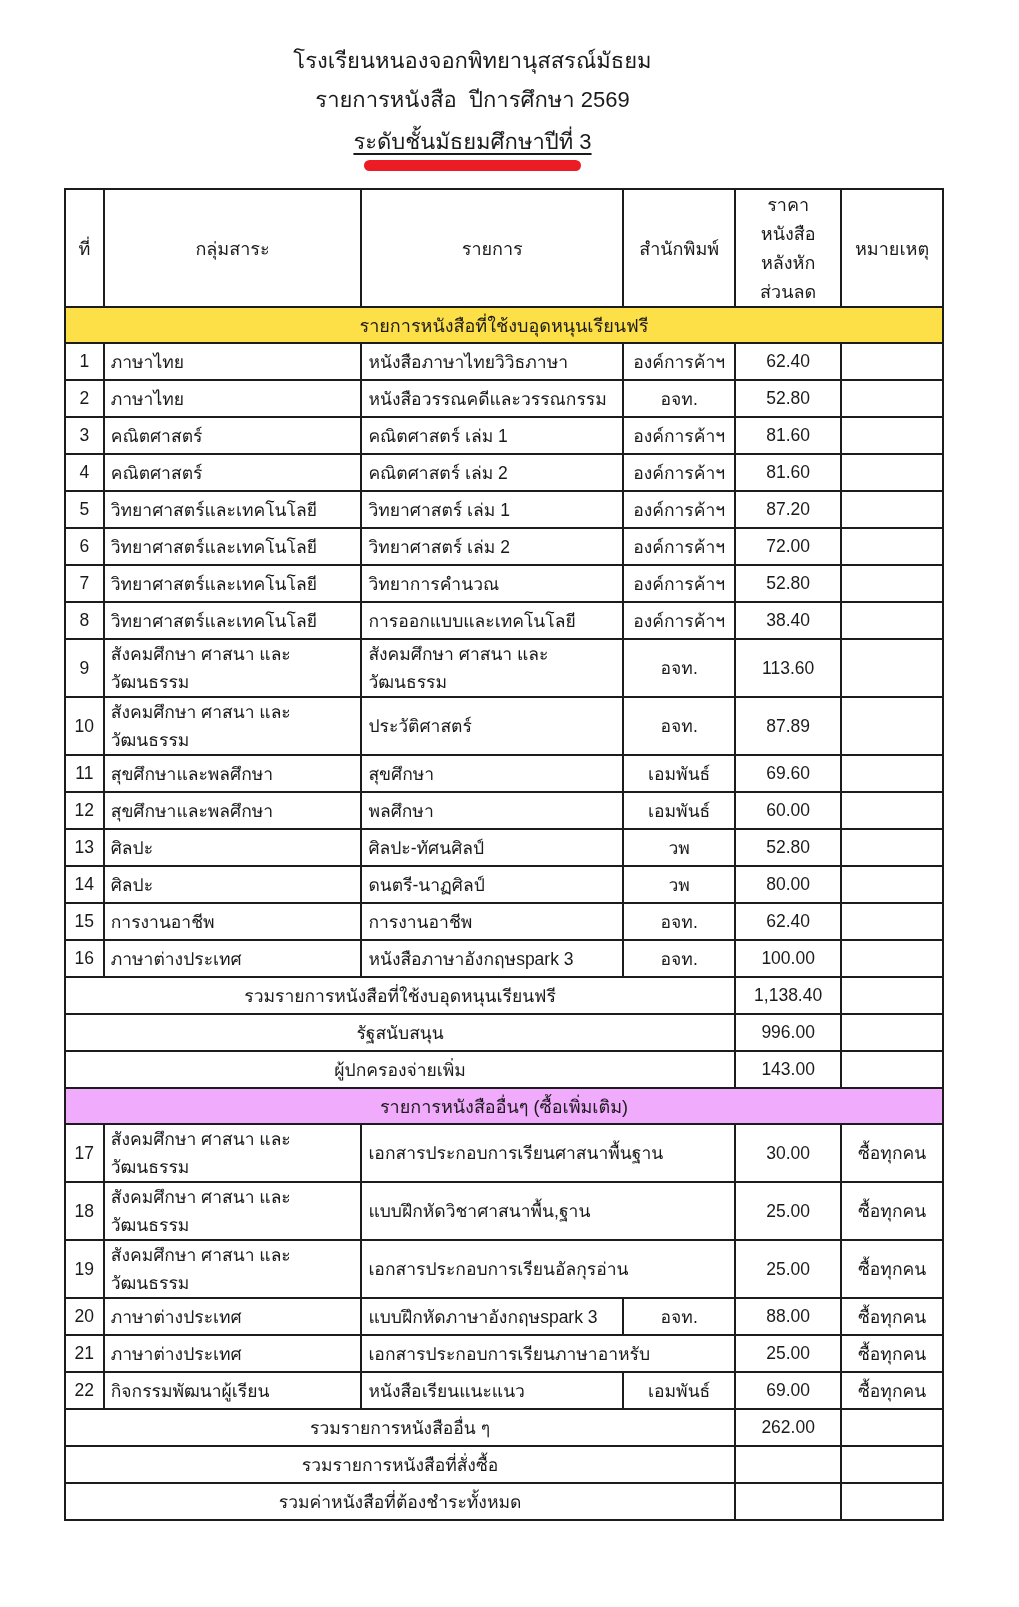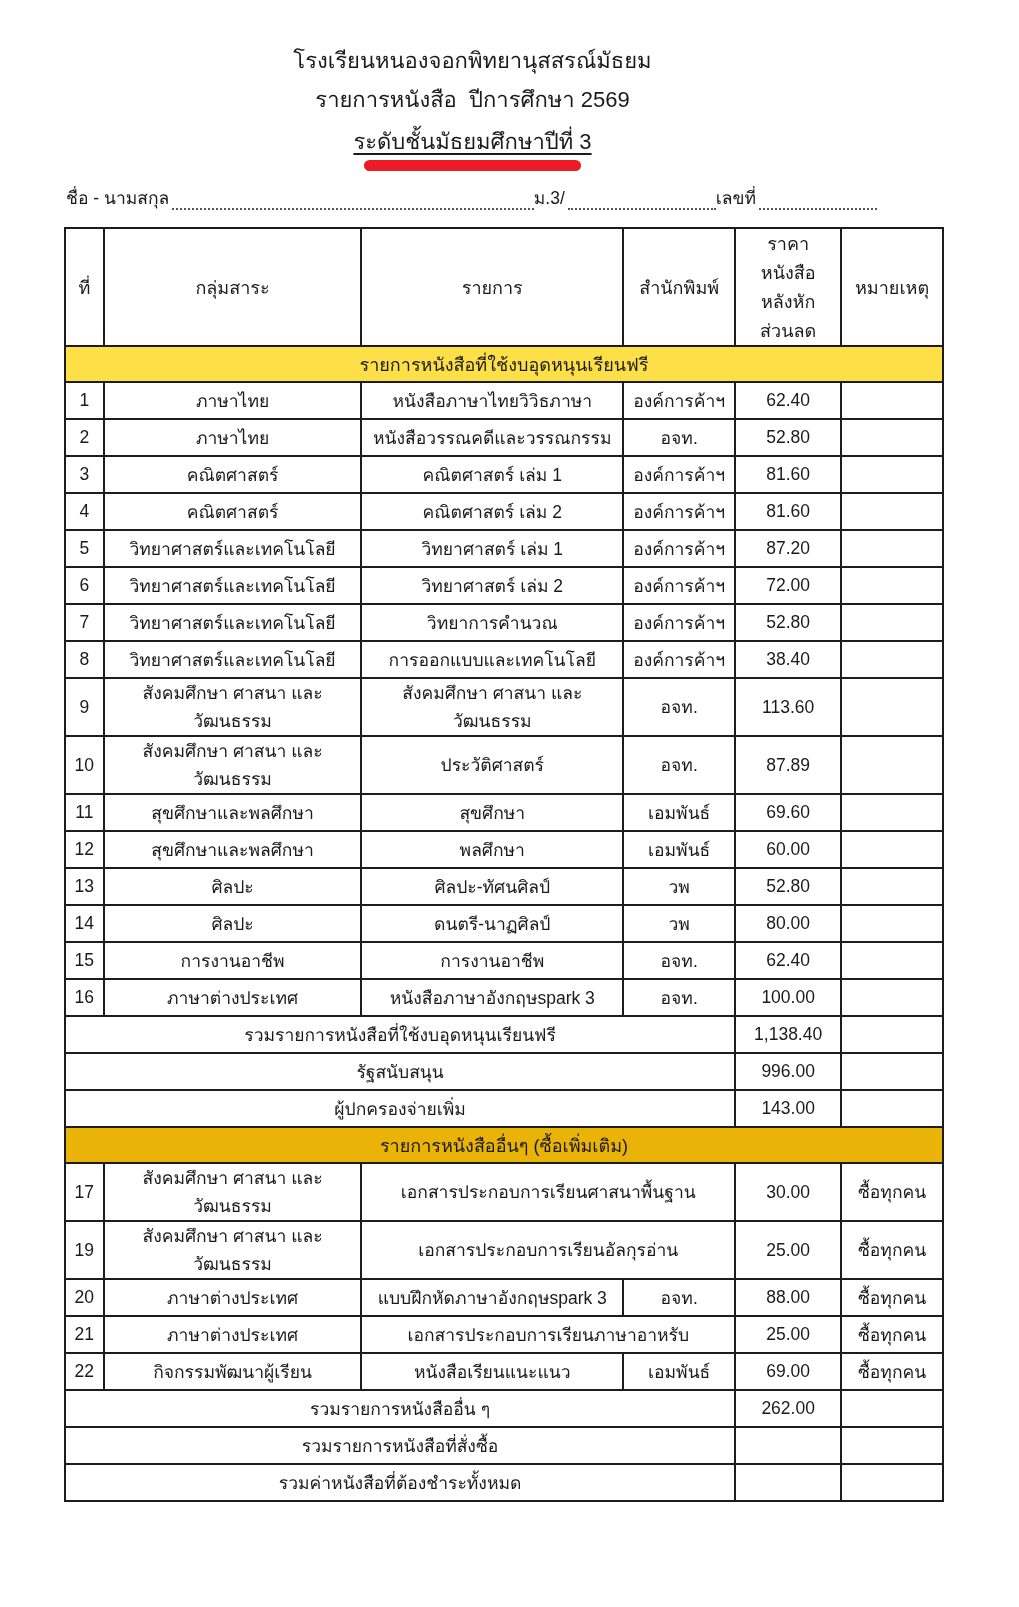--- a/index.html
+++ b/index.html
@@ -24,48 +24,40 @@
   .d-grow{flex:1 1 auto;}
   .d-class{width:148px;}
   .d-no{width:118px;}
 
   
   table.book{ border-collapse:collapse; table-layout:fixed; width:880px; margin:17px 0 0 64px; font-size:17.5px;}
   table.book td, table.book th{ border:2px solid #1c1c1c; padding:0 6px; height:35px; vertical-align:middle; font-weight:normal; overflow:hidden;}
   thead th{height:72px; text-align:center; font-size:18px;}
   .c-no{width:38px;} .c-group{width:253px;} .c-item{width:257px;}
   .c-pub{width:110px;} .c-price{width:104px;} .c-remark{width:100px;}
-  td.t-left{text-align:center;}
+  td.t-left{text-align:left;}
   td.t-center{text-align:center;}
   tr.band td{ text-align:center; font-size:18px; height:34px;}
   tr.summary-row td.s-label{text-align:center;}
   td.price-box{border:3px solid #151515;text-align:center;}
   td.dbl{position:relative;}
   td.dbl::after{content:"";position:absolute;left:-3px;right:-3px;bottom:-7px;height:2px;background:#151515;}
 </style>
 </head>
 <body>
 
 <div class="page">
 
   <div class="title">โรงเรียนหนองจอกพิทยานุสสรณ์มัธยม</div>
   <div class="title">รายการหนังสือ  ปีการศึกษา 2569</div>
   <div class="grade-wrap">
     <span class="grade">ระดับชั้นมัธยมศึกษาปีที่ 3</span>
     <div class="redbar" style="background: rgb(236, 28, 36);"></div>
   </div>
 
-  <div class="nameline">
-    <span class="lbl">ชื่อ - นามสกุล</span>
-    <span class="dots d-grow"></span>
-    <span class="lbl">ม.3/</span>
-    <span class="dots d-class"></span>
-    <span class="lbl">เลขที่</span>
-    <span class="dots d-no"></span>
-  </div>
 
   <table class="book">
     <colgroup>
       <col class="c-no">
         <col class="c-group">
         <col class="c-item">
       <col class="c-pub">
         <col class="c-price">
         <col class="c-remark">
     </colgroup>
@@ -227,27 +219,34 @@
       </tr>
       <tr class="summary-row">
         <td colspan="4" class="s-label">ผู้ปกครองจ่ายเพิ่ม</td>
         <td class="price-box dbl">143.00</td>
         <td class="t-center"></td>
       </tr>
     </tbody>
 
     <tbody id="sec2">
       <tr class="band">
-        <td colspan="6" style="background: #eab308;">รายการหนังสืออื่นๆ (ซื้อเพิ่มเติม)</td>
+        <td colspan="6" style="background: #f0abfc;">รายการหนังสืออื่นๆ (ซื้อเพิ่มเติม)</td>
       </tr>
       <tr>
           <td class="t-center">17</td>
           <td class="t-left">สังคมศึกษา ศาสนา และวัฒนธรรม</td>
           <td class="t-left" colspan="2">เอกสารประกอบการเรียนศาสนาพื้นฐาน</td>
           <td class="t-center">30.00</td>
+          <td class="t-center">ซื้อทุกคน</td>
+        </tr>
+        <tr>
+          <td class="t-center">18</td>
+          <td class="t-left">สังคมศึกษา ศาสนา และวัฒนธรรม</td>
+          <td class="t-left" colspan="2">แบบฝึกหัดวิชาศาสนาพื้น,ฐาน</td>
+          <td class="t-center">25.00</td>
           <td class="t-center">ซื้อทุกคน</td>
         </tr>
         <tr>
           <td class="t-center">19</td>
           <td class="t-left">สังคมศึกษา ศาสนา และวัฒนธรรม</td>
           <td class="t-left" colspan="2">เอกสารประกอบการเรียนอัลกุรอ่าน</td>
           <td class="t-center">25.00</td>
           <td class="t-center">ซื้อทุกคน</td>
         </tr>
         <tr>

